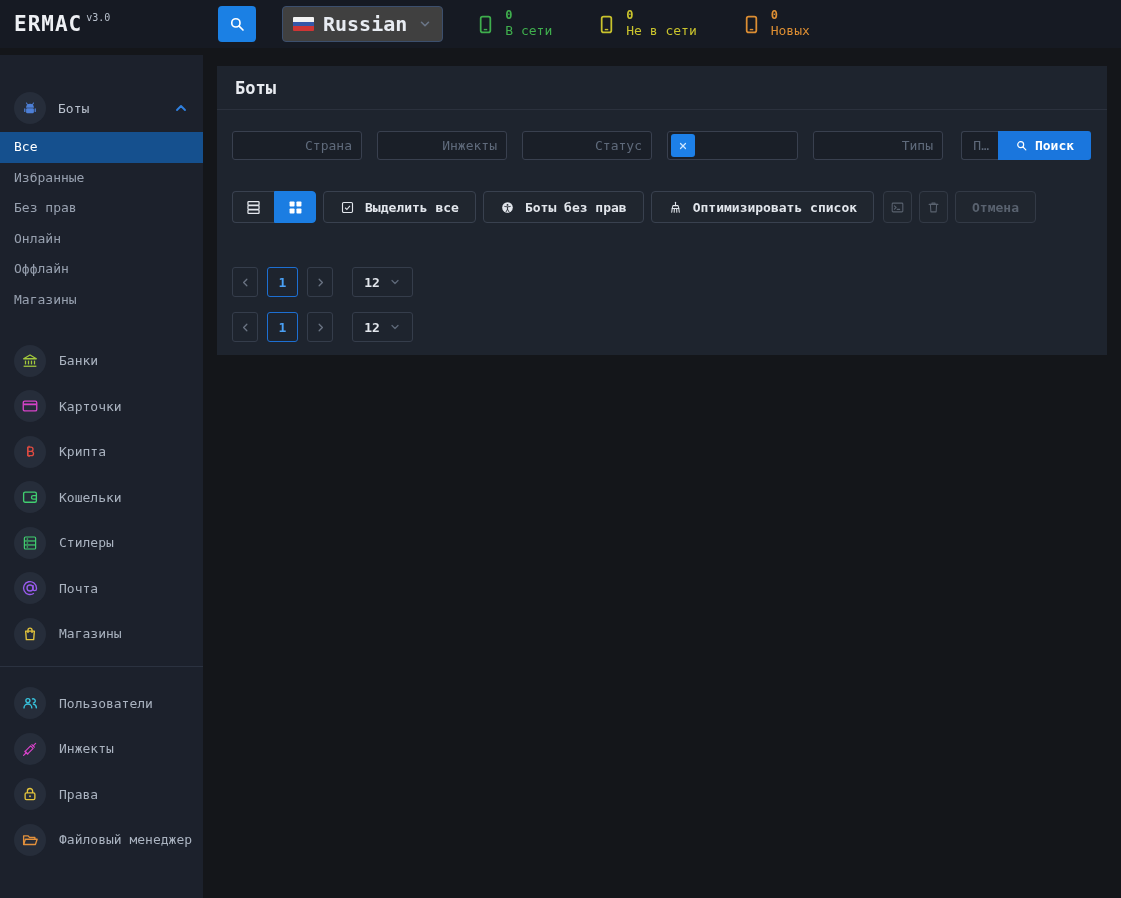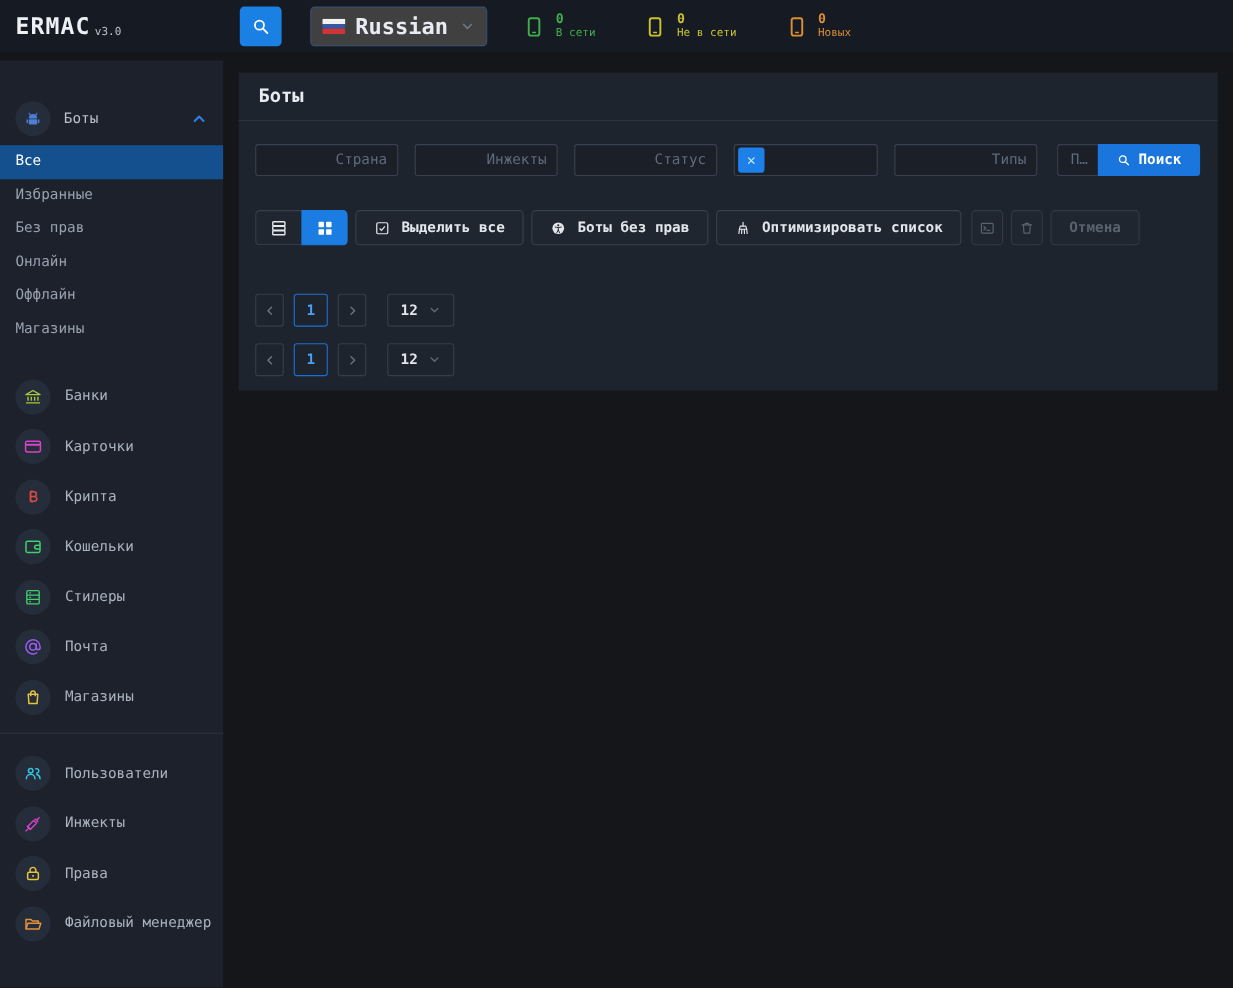--- a/index.html
+++ b/index.html
@@ -13,21 +13,21 @@
   }
   svg { display:block; }
 
   
   .topbar {
     position:absolute; left:0; top:0; right:0; height:48px;
     background:#161a23; display:flex; align-items:center; z-index:10;
   }
   .logo-area { width:203px; padding-left:14px; flex:none; display:flex; align-items:flex-start; gap:4px; }
   .logo-text { font-size:21px; font-weight:bold; color:#eef0f4; letter-spacing:1px; }
-  .logo-version { font-size:10px; color:#b9c1cd; margin-top:12px; }
+  .logo-version { font-size:10px; color:#b9c1cd; margin-top:0; }
   .search-btn {
     width:38px; height:36px; margin-left:15px; border:none; border-radius:4px;
     background:#1b80e4; color:#fff; display:flex; align-items:center; justify-content:center; cursor:pointer;
   }
   .search-btn svg { width:18px; height:18px; }
   .lang-select {
     margin-left:26px; height:36px; min-width:122px; padding:0 10px;
     border:1.5px solid #3c4f6d; border-radius:4px; background:#404040;
     display:flex; align-items:center; gap:9px; color:#e8ecf2; font-size:20px; font-weight:bold; cursor:pointer;
   }
@@ -35,21 +35,21 @@
   .flag i { flex:1; display:block; }
   .flag i:nth-child(1){ background:#f2f2f2; }
   .flag i:nth-child(2){ background:#3557a8; }
   .flag i:nth-child(3){ background:#cf3535; }
   .lang-chevron { width:14px; height:14px; color:#6b7688; margin-left:2px; }
   .counters { display:flex; margin-left:32px; gap:44px; }
   .counter { display:flex; align-items:center; gap:9px; }
   .counter svg { width:21px; height:21px; }
   .counter-text { display:flex; flex-direction:column; line-height:1.25; }
   .counter-value { font-size:12px; font-weight:bold; }
-  .counter-label { font-size:10px; }
+  .counter-label { font-size:13px; }
 
   
   .sidebar {
     position:absolute; left:0; top:55px; bottom:0; width:203px;
     background:#1c212c; padding-top:35px; overflow:hidden;
   }
   .nav-group-header {
     height:36px; display:flex; align-items:center; gap:12px; padding:0 14px;
     color:#b9c1cd; font-size:13px; cursor:pointer;
   }

